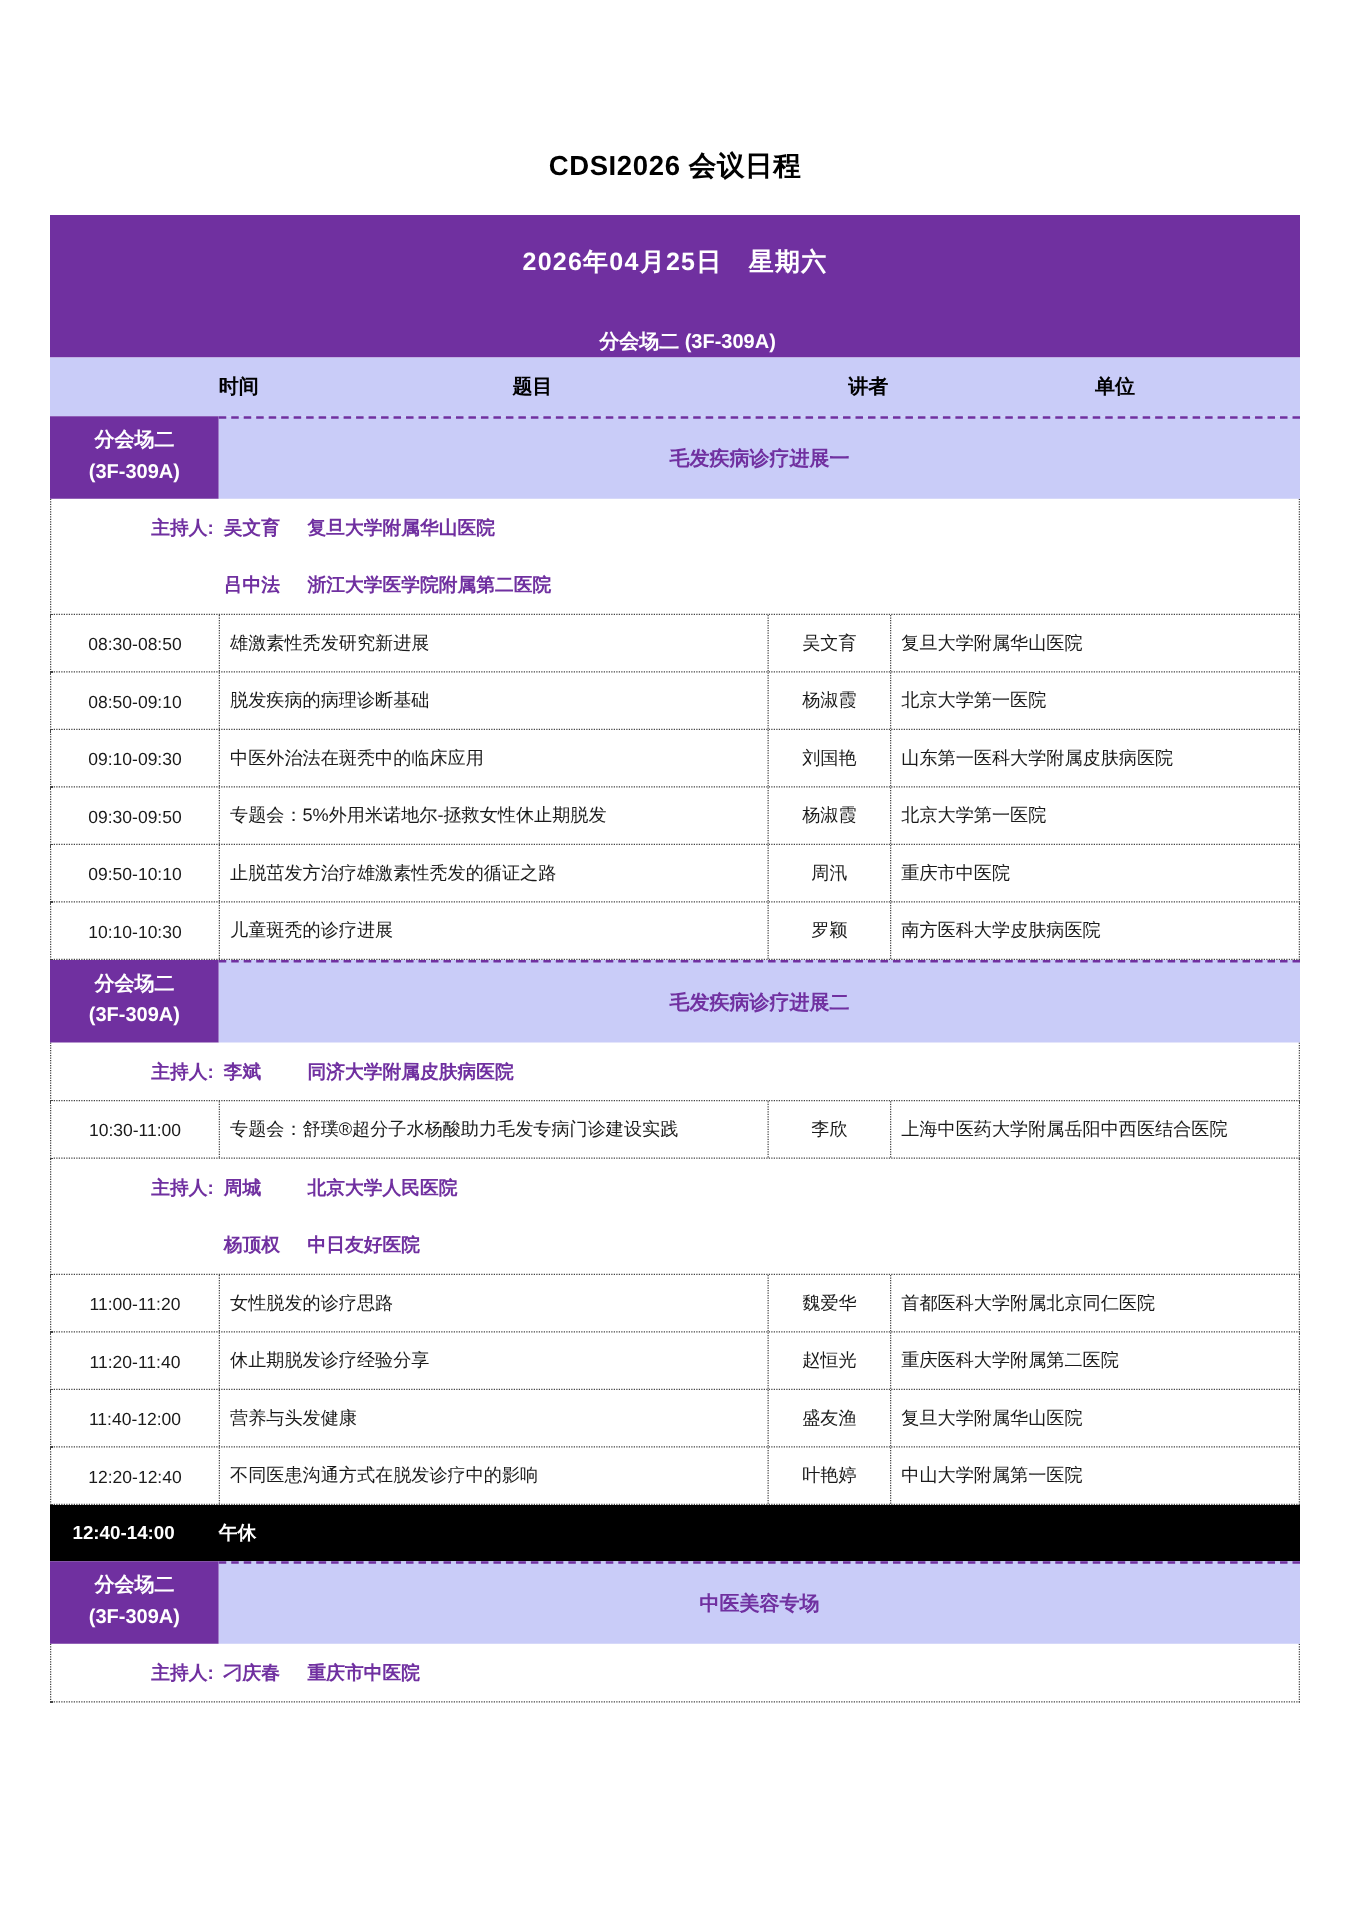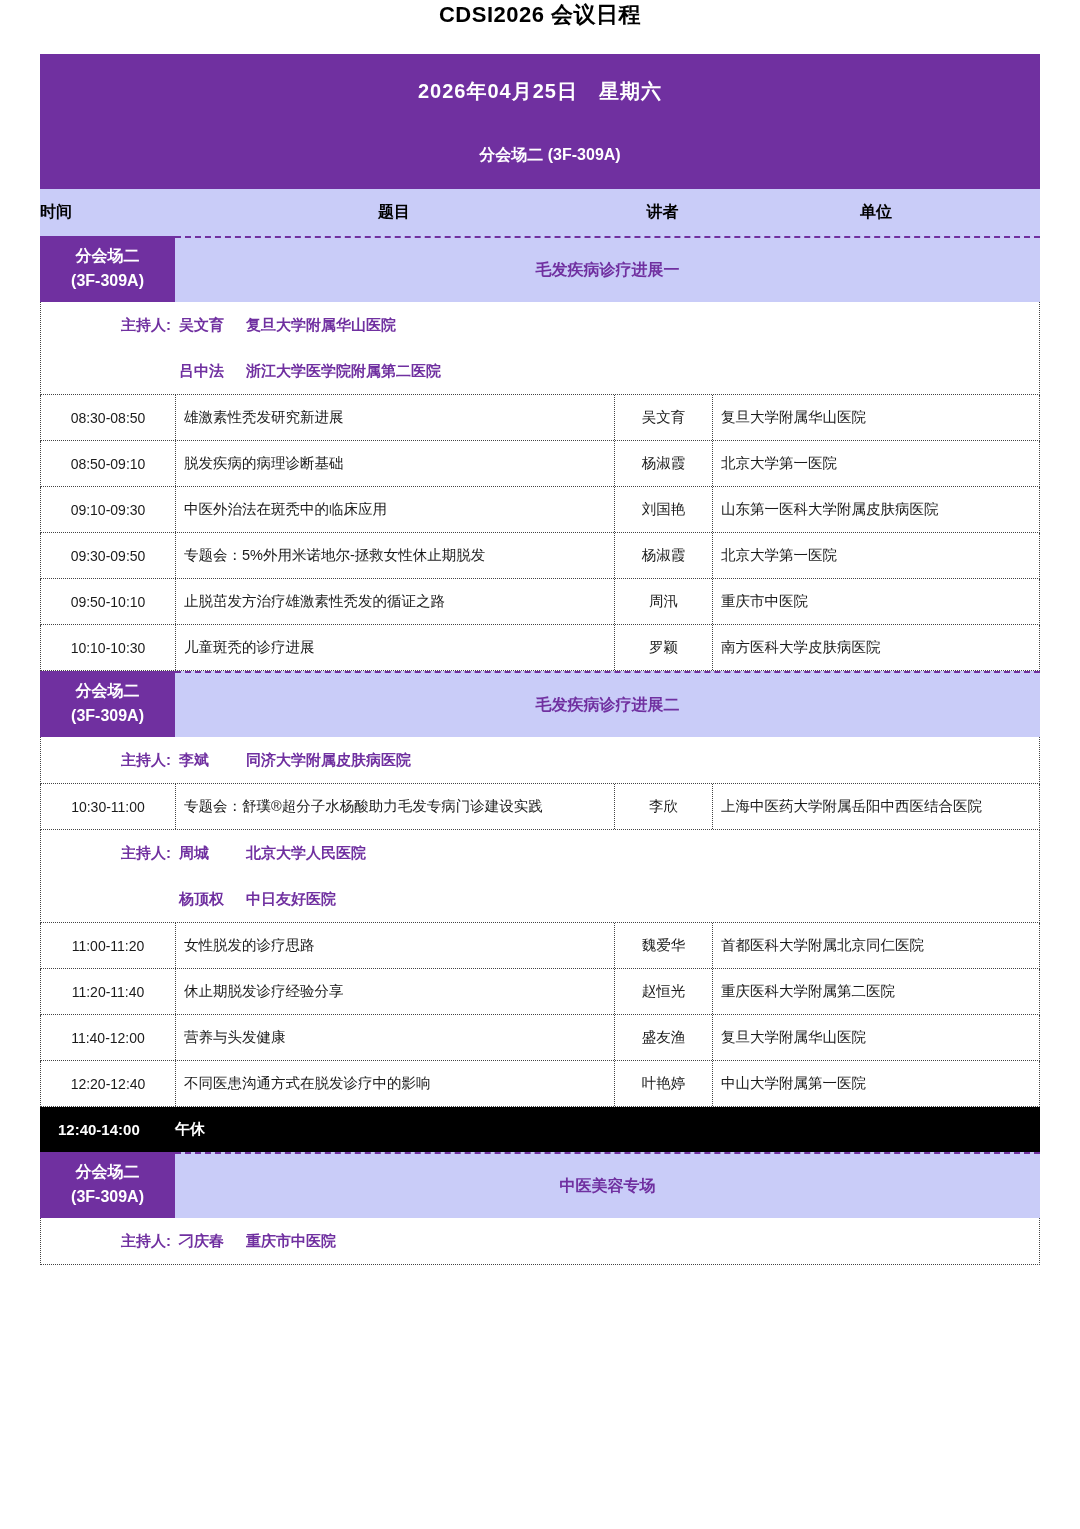--- a/index.html
+++ b/index.html
@@ -3,34 +3,35 @@
 <meta charset="utf-8">
 <style>
   html, body { margin: 0; padding: 0; background: #ffffff; }
   body {
     width: 1080px; height: 1529px;
     font-family: "Liberation Sans", "DejaVu Sans", sans-serif;
     color: #1a1a1a;
     position: relative;
   }
   .page-title {
+    padding-top: 118px;
     text-align: center;
     font-size: 22px;
     font-weight: bold;
     color: #000000;
     letter-spacing: 0.5px;
   }
   .sheet {
     width: 1000px;
     margin-left: 40px;
     margin-top: 24px;
   }
   
   .banner {
-    height: 135px;
+    height: 114px;
     background: #7030a0;
     color: #ffffff;
     text-align: center;
   }
   .banner-date {
     padding-top: 24px;
     font-size: 20px;
     font-weight: bold;
     letter-spacing: 1px;
   }
@@ -43,21 +44,21 @@
   
   .head-row {
     height: 47px;
     background: #c9ccf8;
     display: flex;
     align-items: center;
     font-size: 16px;
     font-weight: bold;
     color: #000000;
   }
-  .head-row .h-time    { width: 135px; text-align: left; }
+  .head-row .h-time    { width: 135px; text-align: right; margin-left: 32px; }
   .head-row .h-topic   { width: 438px; text-align: center; }
   .head-row .h-speaker { width: 99px;  text-align: center; }
   .head-row .h-org     { flex: 1;      text-align: center; }
   
   .section-row { display: flex; height: 66px; }
   .room-cell {
     width: 135px;
     background: #7030a0;
     color: #ffffff;
     font-size: 16px;

